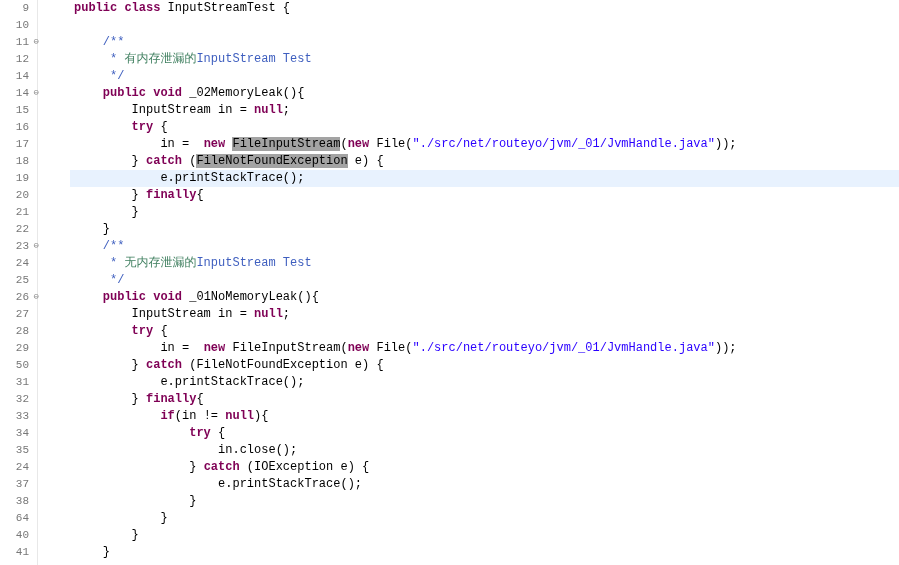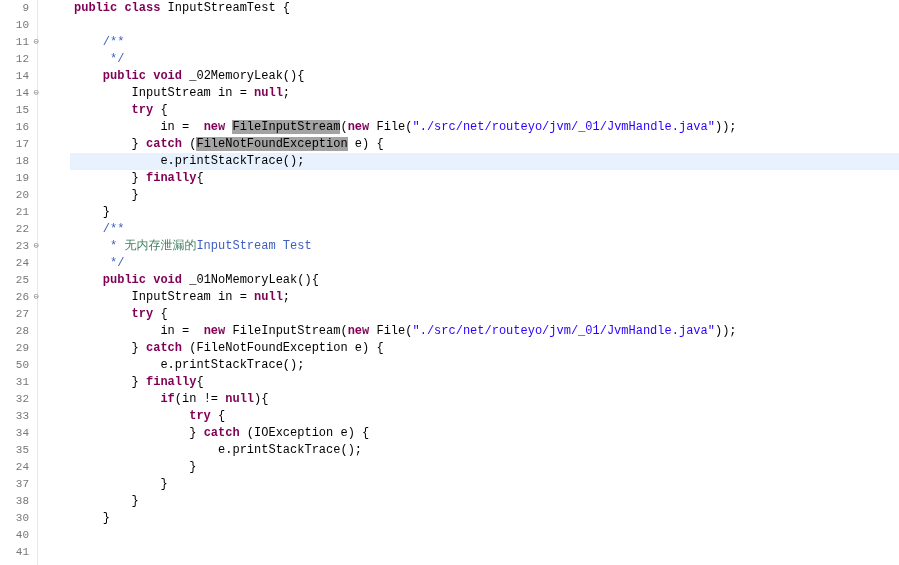--- a/index.html
+++ b/index.html
@@ -89,28 +89,29 @@
       <div class="gutter-line">29</div>
       <div class="gutter-line">50</div>
       <div class="gutter-line">31</div>
       <div class="gutter-line">32</div>
       <div class="gutter-line">33</div>
       <div class="gutter-line">34</div>
       <div class="gutter-line">35</div>
       <div class="gutter-line">24</div>
       <div class="gutter-line">37</div>
       <div class="gutter-line">38</div>
-      <div class="gutter-line">30</div>
+      <div class="gutter-line">64</div>
       <div class="gutter-line">40</div>
       <div class="gutter-line">41</div>
     </div>
   <div class="code-area" id="code">
       <div class="code-line"><span class="kw">public class</span><span class="normal"> InputStreamTest {</span></div>
       <div class="code-line"><span class="normal"></span></div>
       <div class="code-line"><span class="normal">    </span><span class="comment">/**</span></div>
+      <div class="code-line"><span class="normal">    </span><span class="comment"> * </span><span class="comment-cjk">有内存泄漏的</span><span class="comment">InputStream Test</span></div>
       <div class="code-line"><span class="normal">    </span><span class="comment"> */</span></div>
       <div class="code-line"><span class="normal">    </span><span class="kw">public void</span><span class="normal"> _02MemoryLeak(){</span></div>
       <div class="code-line"><span class="normal">        InputStream in = </span><span class="kw">null</span><span class="normal">;</span></div>
       <div class="code-line"><span class="normal">        </span><span class="kw">try</span><span class="normal"> {</span></div>
       <div class="code-line"><span class="normal">            in =  </span><span class="kw">new</span><span class="normal"> </span><span class="occur">FileInputStream</span><span class="normal">(</span><span class="kw">new</span><span class="normal"> File(</span><span class="string">"./src/net/routeyo/jvm/_01/JvmHandle.java"</span><span class="normal">));</span></div>
       <div class="code-line"><span class="normal">        } </span><span class="kw">catch</span><span class="normal"> (</span><span class="occur">FileNotFoundException</span><span class="normal"> e) {</span></div>
       <div class="code-line highlighted"><span class="normal">            e.printStackTrace();</span></div>
       <div class="code-line"><span class="normal">        } </span><span class="kw">finally</span><span class="normal">{</span></div>
       <div class="code-line"><span class="normal">        }</span></div>
       <div class="code-line"><span class="normal">    }</span></div>
@@ -119,20 +120,21 @@
       <div class="code-line"><span class="normal">    </span><span class="comment"> */</span></div>
       <div class="code-line"><span class="normal">    </span><span class="kw">public void</span><span class="normal"> _01NoMemoryLeak(){</span></div>
       <div class="code-line"><span class="normal">        InputStream in = </span><span class="kw">null</span><span class="normal">;</span></div>
       <div class="code-line"><span class="normal">        </span><span class="kw">try</span><span class="normal"> {</span></div>
       <div class="code-line"><span class="normal">            in =  </span><span class="kw">new</span><span class="normal"> FileInputStream(</span><span class="kw">new</span><span class="normal"> File(</span><span class="string">"./src/net/routeyo/jvm/_01/JvmHandle.java"</span><span class="normal">));</span></div>
       <div class="code-line"><span class="normal">        } </span><span class="kw">catch</span><span class="normal"> (FileNotFoundException e) {</span></div>
       <div class="code-line"><span class="normal">            e.printStackTrace();</span></div>
       <div class="code-line"><span class="normal">        } </span><span class="kw">finally</span><span class="normal">{</span></div>
       <div class="code-line"><span class="normal">            </span><span class="kw">if</span><span class="normal">(in != </span><span class="kw">null</span><span class="normal">){</span></div>
       <div class="code-line"><span class="normal">                </span><span class="kw">try</span><span class="normal"> {</span></div>
+      <div class="code-line"><span class="normal">                    in.close();</span></div>
       <div class="code-line"><span class="normal">                } </span><span class="kw">catch</span><span class="normal"> (IOException e) {</span></div>
       <div class="code-line"><span class="normal">                    e.printStackTrace();</span></div>
       <div class="code-line"><span class="normal">                }</span></div>
       <div class="code-line"><span class="normal">            }</span></div>
       <div class="code-line"><span class="normal">        }</span></div>
       <div class="code-line"><span class="normal">    }</span></div>
     </div>
 </div>
 
 </body></html>

